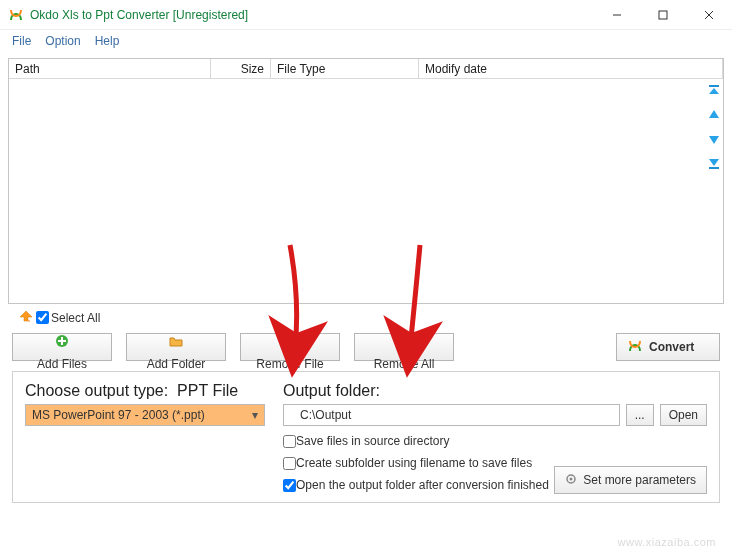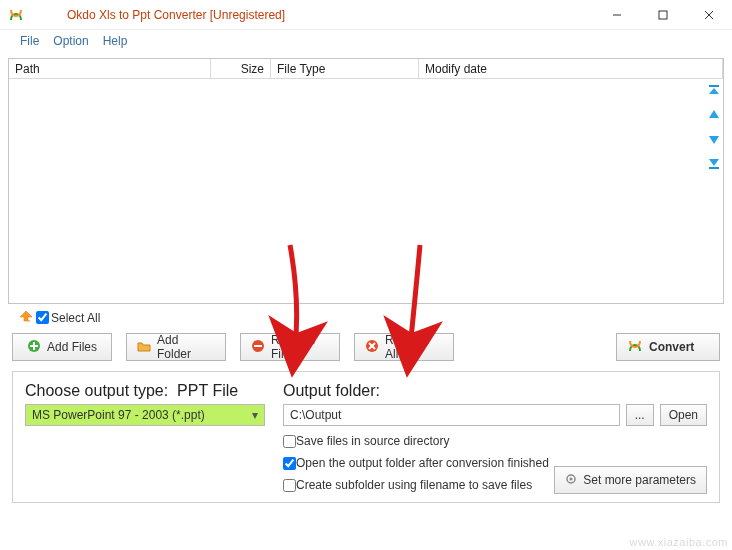--- a/index.html
+++ b/index.html
@@ -2,26 +2,26 @@
 <html><head>
 <meta charset="utf-8">
 <style>
   * { box-sizing: border-box; font-family: "Segoe UI", Tahoma, Arial, sans-serif; }
   html, body { margin: 0; padding: 0; }
   body { width: 732px; height: 550px; background: #fff; overflow: hidden; font-size: 12px; color: #333; }
 
   
   .titlebar { height: 30px; display: flex; align-items: center; padding: 0 0 0 8px; background: #fff; border-bottom: 1px solid #eee; }
   .titlebar .app-icon { width: 16px; height: 16px; margin-right: 6px; display: flex; align-items: center; justify-content: center; }
-  .titlebar .title-text { color: #c2410c; font-size: 12px; flex: 0 0 auto; margin-left: 37px; }
+  .titlebar .title-text { color: #15803d; font-size: 12px; flex: 0 0 auto; }
   .winbtns { margin-left: auto; display: flex; height: 100%; }
   .winbtn { width: 46px; display: flex; align-items: center; justify-content: center; color: #555; }
 
   
-  .menubar { height: 22px; display: flex; align-items: center; padding: 0 20px; gap: 14px; color: #3b6ea5; }
+  .menubar { height: 22px; display: flex; align-items: center; padding: 0 12px; gap: 14px; color: #3b6ea5; }
   .menubar span { cursor: default; }
 
   
   .listwrap { margin: 6px 8px 4px 8px; position: relative; }
   .listframe { border: 1px solid #c5c5c5; height: 246px; overflow: hidden; }
   .list-header { display: flex; height: 20px; background: #fff; border-bottom: 1px solid #d9d9d9; }
   .list-header .col { border-right: 1px solid #d9d9d9; padding: 2px 6px; font-size: 12px; color: #222; display: flex; align-items: center; }
   .col-filename { width: 156px; }
   .col-path { width: 202px; }
   .col-size { width: 60px; justify-content: flex-end; }
@@ -31,46 +31,46 @@
 
   
   .sidebtns { position: absolute; right: -2px; top: 24px; width: 22px; display: flex; flex-direction: column; gap: 6px; }
   .sidebtn { width: 20px; height: 18px; display: flex; align-items: center; justify-content: center; cursor: pointer; }
 
   
   .selectrow { margin: 4px 18px 6px 18px; display: flex; align-items: center; gap: 2px; }
 
   .btnrow { margin: 2px 12px 10px 12px; display: flex; gap: 14px; align-items: center; }
   .btn { height: 28px; background: linear-gradient(#fdfdfd,#ececec); border: 1px solid #b5b5b5; display: inline-flex; align-items: center; justify-content: center; gap: 6px; padding: 0 10px; font-size: 12px; cursor: pointer; }
-  .btn.wide { width: 100px; justify-content: center; padding-left: 10px; }
+  .btn.wide { width: 100px; justify-content: space-between; padding-left: 10px; flex-direction: column; }
   .btn-convert { width: 104px; height: 28px; margin-left: auto; font-weight: bold; justify-content: flex-start; }
 
   
   .bottom { margin: 0 12px 8px 12px; border: 1px solid #d0d0d0; padding: 10px 12px 10px 12px; position: relative; display: flex; gap: 18px; }
   .bottom-left { width: 240px; }
   .bottom-right { flex: 1; position: relative; }
   .lbl { font-size: 16px; color: #222; margin-bottom: 4px; display: block; }
-  .selectlike { height: 22px; border: 1px solid #b9b9b9; background: #bef264; display: flex; align-items: center; padding: 0 6px; justify-content: space-between; }
+  .selectlike { height: 22px; border: 1px solid #b9b9b9; background: #fdba74; display: flex; align-items: center; padding: 0 6px; justify-content: space-between; }
   .selectlike .tri { color: #555; }
   .inlinebox { display: flex; align-items: center; gap: 6px; }
-  .textinput { height: 22px; border: 1px solid #b9b9b9; background: #fff; padding: 0 6px; display: flex; align-items: center; flex: 1; }
+  .textinput { height: 22px; border: 1px solid #b9b9b9; background: #fff; padding: 0 16px; display: flex; align-items: center; flex: 1; }
   .smallbtn { height: 22px; background: linear-gradient(#fdfdfd,#ececec); border: 1px solid #b5b5b5; padding: 0 8px; font-size: 12px; cursor: pointer; display: inline-flex; align-items: center; }
   .chkrow { margin-top: 8px; display: flex; align-items: center; font-size: 12px; }
   .set-more { position: absolute; right: 0; bottom: -2px; }
 
   input[type=checkbox] { width: 13px; height: 13px; margin: 0; }
 
   
   .anno { position: absolute; pointer-events: none; z-index: 50; }
 
   
   .up-arrow-orange { color: #ff8c1a; font-weight: bold; }
 
   
-  .watermark { position: absolute; right: 4px; bottom: 2px; color: rgba(0,0,0,0.16); font-size: 11px; letter-spacing: 0.5px; }
+  .watermark { position: absolute; right: 16px; bottom: 2px; color: rgba(0,0,0,0.16); font-size: 11px; letter-spacing: 0.5px; }
 </style>
 </head>
 <body>
 
 <div class="titlebar">
   <span class="app-icon">
     <svg width="16" height="16" viewBox="0 0 16 16">
         <path d="M3 13 C3 5 13 5 13 13" fill="none" stroke="#2aa12a" stroke-width="2"></path>
         <path d="M3 3 C3 11 13 11 13 3" fill="none" stroke="#ff8c1a" stroke-width="2"></path>
       </svg>
@@ -204,26 +204,26 @@
           <span>C:\Output</span>
         </div>
       <div class="smallbtn">...</div>
       <div class="smallbtn">Open</div>
     </div>
     <div class="chkrow">
       <input type="checkbox" id="c1" style="">
       <label for="c1">Save files in source directory</label>
     </div>
     <div class="chkrow">
+      <input type="checkbox" id="c2" style="">
+      <label for="c2">Create subfolder using filename to save files</label>
+    </div>
+    <div class="chkrow">
       <input type="checkbox" id="c3" checked="" style="">
       <label for="c3">Open the output folder after conversion finished</label>
-    </div>
-    <div class="chkrow">
-      <input type="checkbox" id="c2" style="">
-      <label for="c2">Create subfolder using filename to save files</label>
     </div>
     <div class="btn set-more">
       <span><svg width="12" height="12" viewBox="0 0 12 12">
             <circle cx="6" cy="6" r="4" fill="none" stroke="#888" stroke-width="1.5"></circle>
             <circle cx="6" cy="6" r="1.5" fill="#888"></circle>
           </svg></span>
       <span>Set more parameters</span>
     </div>
   </div>
 </div>

